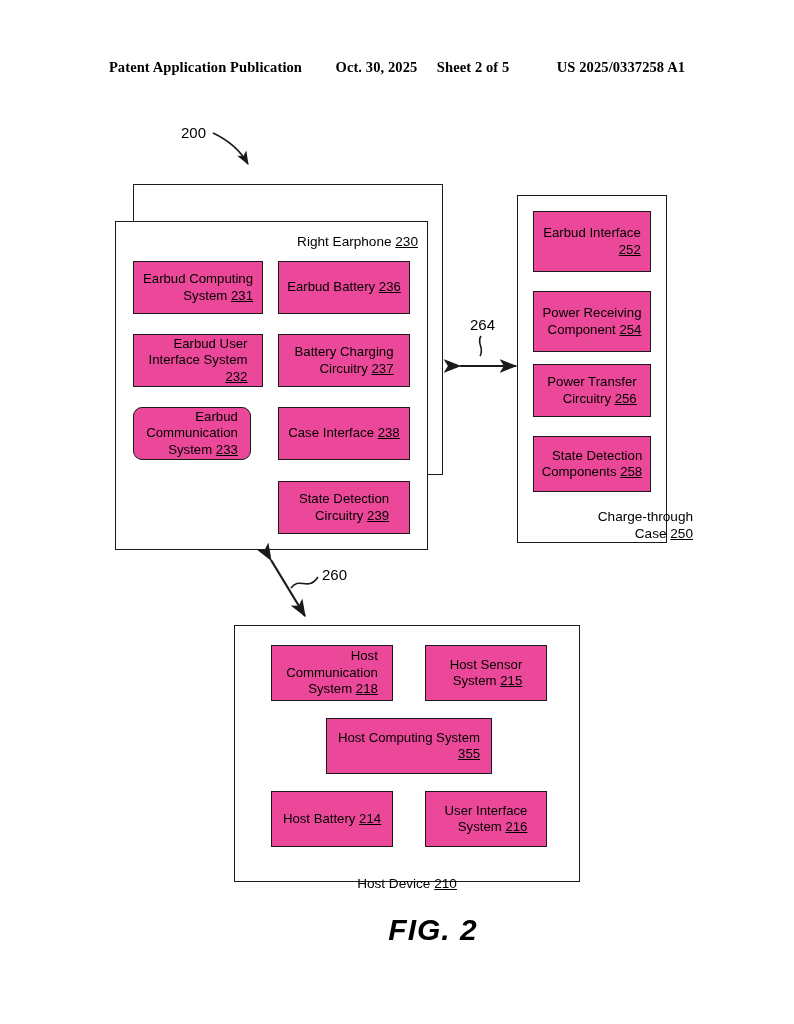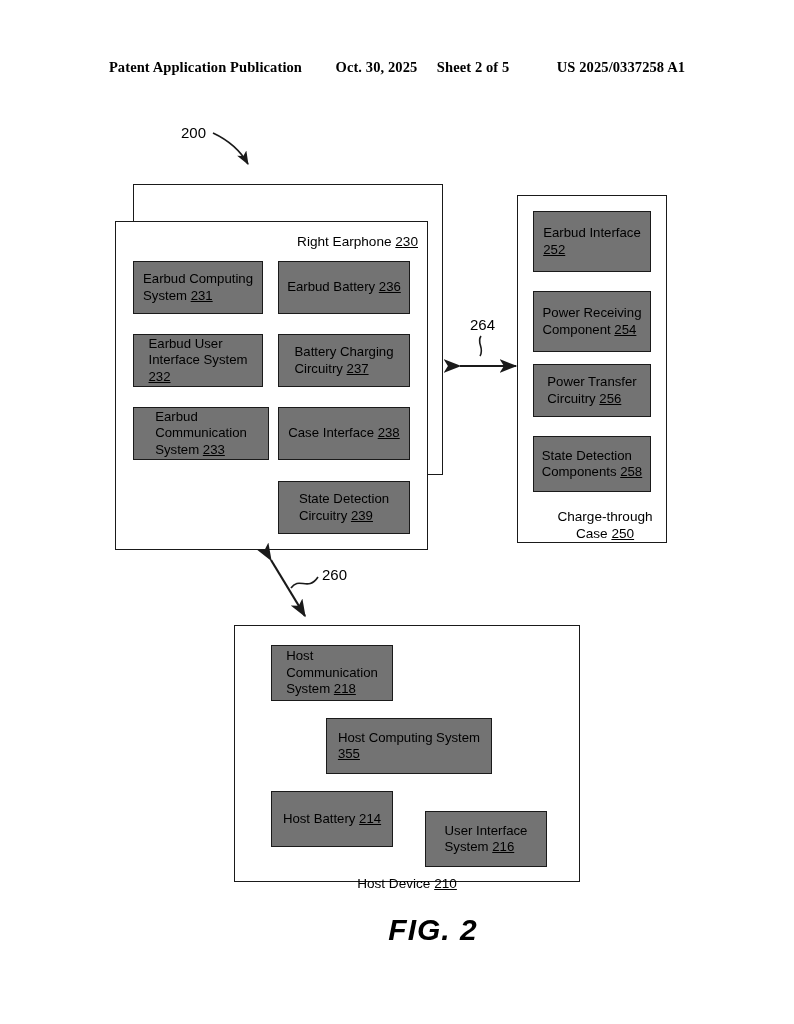--- a/index.html
+++ b/index.html
@@ -48,25 +48,25 @@
   .box {
     position: absolute;
     box-sizing: border-box;
     border: 1.6px solid #1a1a1a;
     background: #ffffff;
   }
   .inner-box {
     position: absolute;
     box-sizing: border-box;
     border: 1.5px solid #1a1a1a;
-    background: #737373;
+    background: #ec4899;
     display: flex;
     align-items: center;
     justify-content: center;
-    text-align: left;
+    text-align: right;
     font-size: 13.2px;
     line-height: 16.5px;
     padding: 2px 4px;
   }
   .inner-box .lbl { display: block; }
 
   
   .container-title {
     position: absolute;
     font-size: 13.6px;
@@ -146,21 +146,21 @@
     <span class="lbl">Earbud Battery <u class="num">236</u></span>
   </div>
 
   <div class="inner-box" style="left:133px; top:334px; width:130px; height:53px;">
     <span class="lbl">Earbud User<br>Interface System<br><u class="num">232</u></span>
   </div>
   <div class="inner-box" style="left:278px; top:334px; width:132px; height:53px;">
     <span class="lbl">Battery Charging<br>Circuitry <u class="num">237</u></span>
   </div>
 
-  <div class="inner-box" style="left:133px; top:407px; width:136px; height:53px;">
+  <div class="inner-box" style="left:133px; top:407px; width:118px; height:53px;border-radius:9px;">
     <span class="lbl">Earbud<br>Communication<br>System <u class="num">233</u></span>
   </div>
   <div class="inner-box" style="left:278px; top:407px; width:132px; height:53px;">
     <span class="lbl">Case Interface <u class="num">238</u></span>
   </div>
 
   <div class="inner-box" style="left:278px; top:481px; width:132px; height:53px;">
     <span class="lbl">State Detection<br>Circuitry <u class="num">239</u></span>
   </div>
 
@@ -172,38 +172,41 @@
   <div class="inner-box" style="left:533px; top:291px; width:118px; height:61px;">
     <span class="lbl">Power Receiving<br>Component <u class="num">254</u></span>
   </div>
   <div class="inner-box" style="left:533px; top:364px; width:118px; height:53px;">
     <span class="lbl">Power Transfer<br>Circuitry <u class="num">256</u></span>
   </div>
   <div class="inner-box" style="left:533px; top:436px; width:118px; height:56px;">
     <span class="lbl">State Detection<br>Components <u class="num">258</u></span>
   </div>
 
-  <div class="container-title multiline" style="left:517px; top:508px; width:176px;">
+  <div class="container-title multiline" style="left:517px; top:508px; width:176px;text-align:right;">
     <span>Charge-through</span><br>
     <span>Case</span>
     <u class="num">250</u>
   </div>
 
   <div class="box" id="host-box" style="left:234px; top:625px; width:346px; height:257px;"></div>
 
   <div class="inner-box" style="left:271px; top:645px; width:122px; height:56px;">
     <span class="lbl">Host<br>Communication<br>System <u class="num">218</u></span>
   </div>
+  <div class="inner-box" style="left:425px; top:645px; width:122px; height:56px;">
+    <span class="lbl">Host Sensor<br>System <u class="num">215</u></span>
+  </div>
   <div class="inner-box" style="left:326px; top:718px; width:166px; height:56px;">
     <span class="lbl">Host Computing System<br><u class="num">355</u></span>
   </div>
   <div class="inner-box" style="left:271px; top:791px; width:122px; height:56px;">
     <span class="lbl">Host Battery <u class="num">214</u></span>
   </div>
-  <div class="inner-box" style="left:425px; top:791px; width:122px; height:56px;margin-top:20px;">
+  <div class="inner-box" style="left:425px; top:791px; width:122px; height:56px;">
     <span class="lbl">User Interface<br>System <u class="num">216</u></span>
   </div>
 
   <div class="container-title" style="left:234px; top:859px; width:346px;margin-top:16px;">
     <span>Host Device</span>
     <u class="num">210</u>
   </div>
 
   <div class="ref-num" style="left:470px; top:316px;">264</div>
   <div class="ref-num" style="left:322px; top:566px;">260</div>

